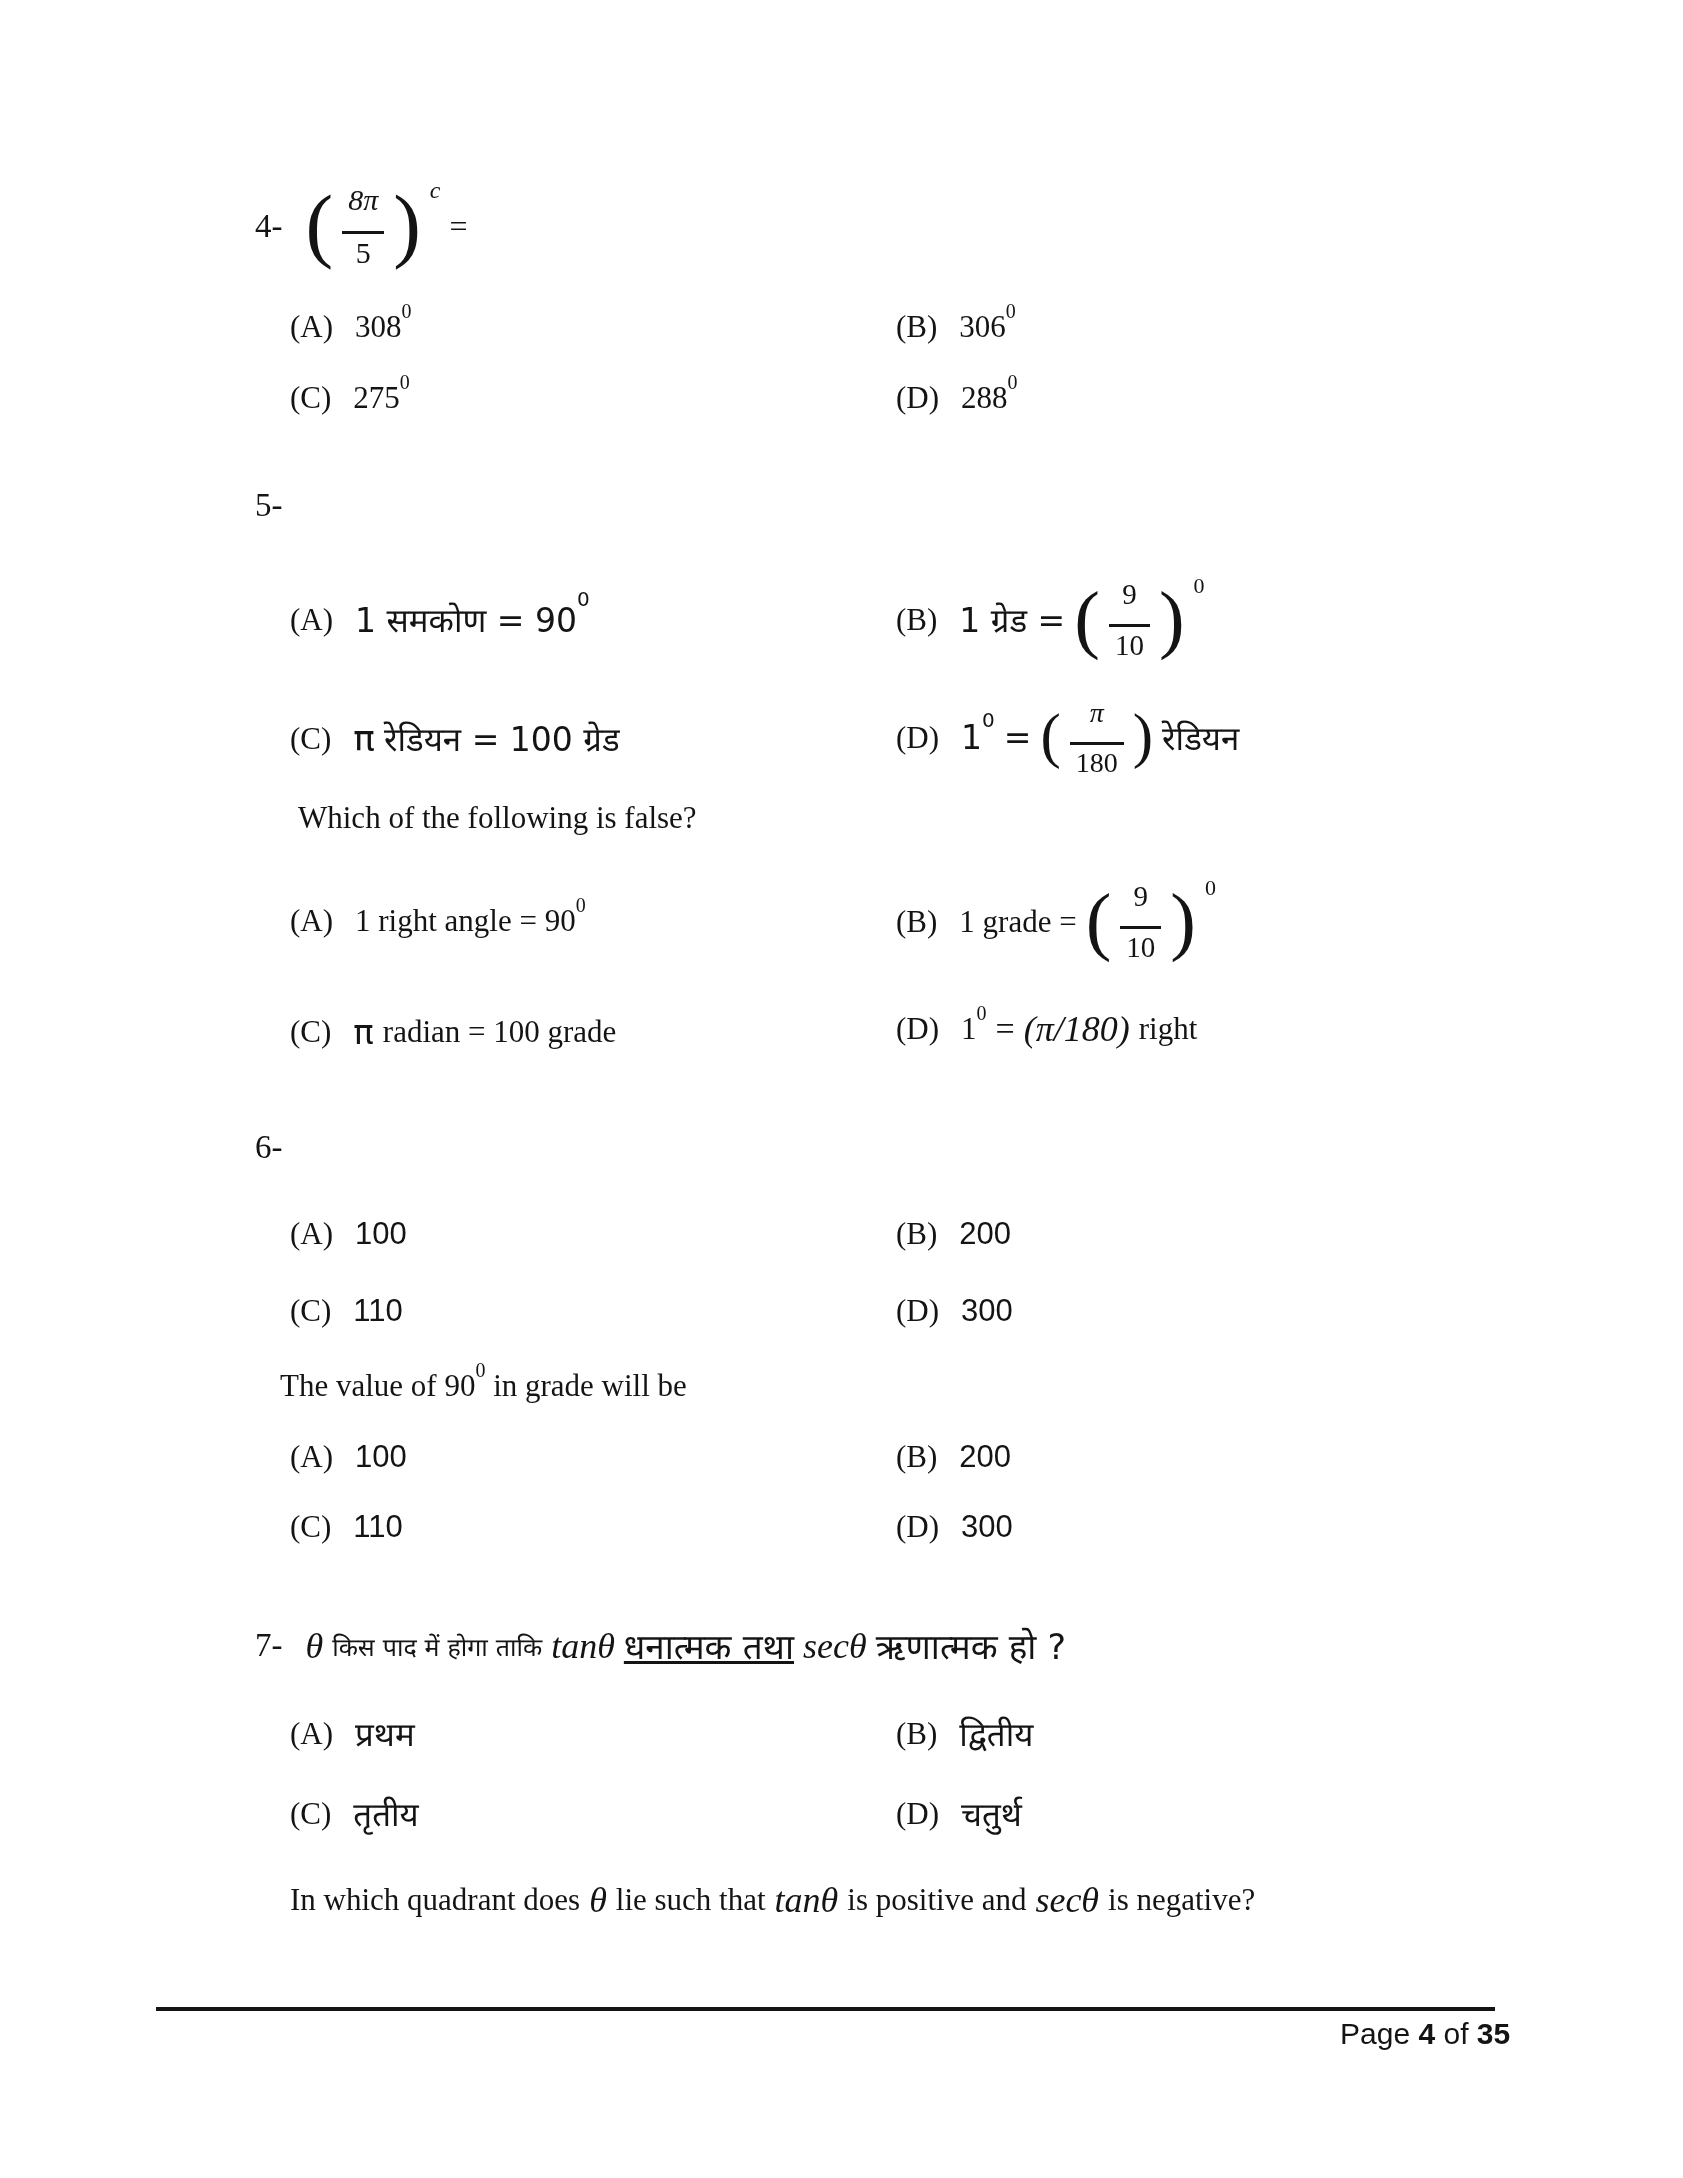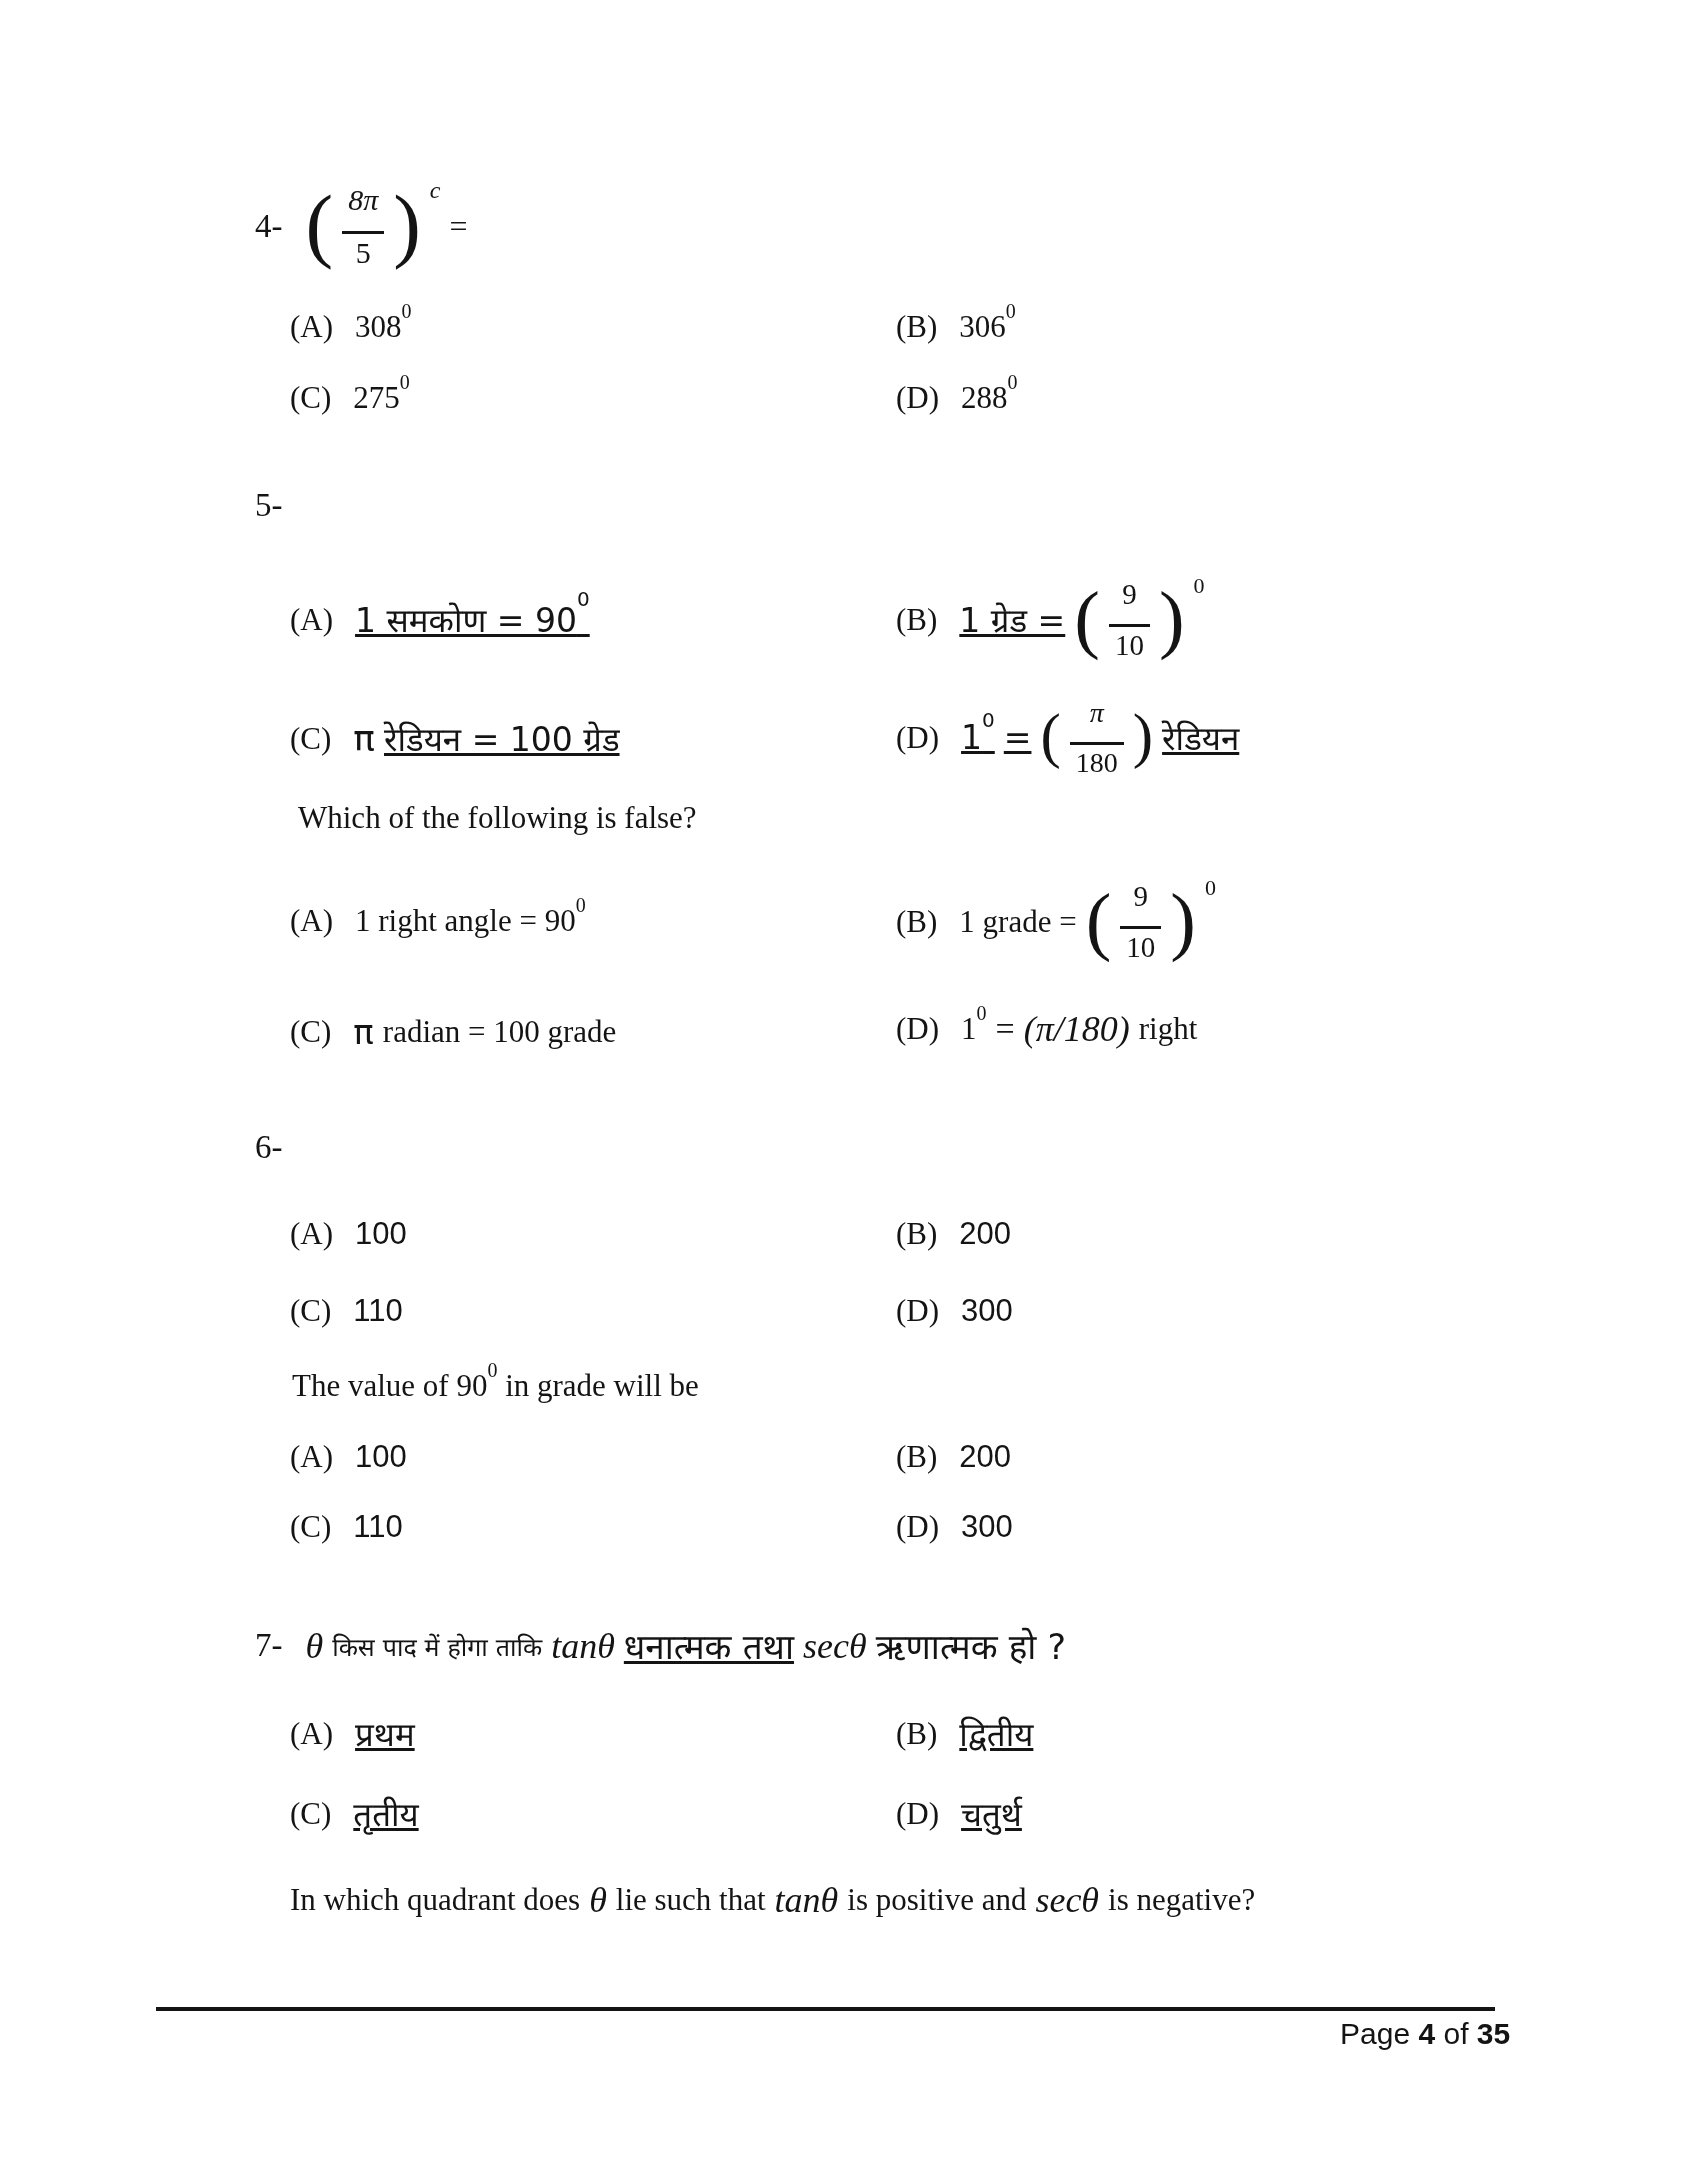--- a/index.html
+++ b/index.html
@@ -6,21 +6,21 @@
   .page{position:relative;width:1683px;height:2178px;background:#ffffff;color:#141414;
         font-family:"Liberation Serif",serif;overflow:hidden;margin:0 auto;}
   .row{position:absolute;display:flex;align-items:center;gap:9px;white-space:nowrap;}
   .serif{font-family:"Liberation Serif",serif;}
   .hindi{font-family:"DejaVu Sans","Liberation Sans",sans-serif;}
   .mathit{font-family:"Liberation Serif",serif;font-style:italic;}
   .q-num{font-size:33px;margin-right:14px;}
   .lbl{font-size:31px;margin-right:13px;}
   .opt-serif{font-size:31px;}
   .opt-sans{font-size:31px;font-family:"Liberation Sans",sans-serif;}
-  .opt-hindi{font-size:33px;text-decoration:underline;}
+  .opt-hindi{font-size:33px;}
   .stem-hindi{font-size:36px;}
   .stem-eng{font-size:31px;}
   .sup{font-size:20px;vertical-align:top;position:relative;top:-8px;line-height:1;}
   .frac{display:inline-block;text-align:center;vertical-align:middle;line-height:1.05;}
   .frac .fnum{display:block;padding:0 6px 15px;}
   .frac .fden{display:block;border-top:3px solid #141414;padding:3px 6px 0;}
   .bigp{font-size:83px;line-height:0;vertical-align:middle;font-weight:400;display:inline-block;transform:translateY(-2px);}
   .medp{font-size:61px;line-height:0;vertical-align:middle;font-weight:400;display:inline-block;transform:translateY(-2px);}
   .expo{position:relative;top:-36px;font-size:24px;}
   .psup{position:relative;top:-34px;font-size:22px;}
@@ -147,21 +147,21 @@
   </div>
   <div class="row" style="top:1293px;left:290px;">
     <span class="lbl">(C)</span>
     <span class="opt-sans">110</span>
   </div>
   <div class="row" style="top:1293px;left:896px;">
     <span class="lbl">(D)</span>
     <span class="opt-sans">300</span>
   </div>
 
-  <div class="row" style="top:1368px;left:292px;">
+  <div class="row" style="top:1368px;left:280px;">
     <span class="stem-eng serif"><span>The value of 90</span><span class="sup">0</span> <span>in grade will be</span></span>
   </div>
 
   <div class="row" style="top:1439px;left:290px;">
     <span class="lbl">(A)</span>
     <span class="opt-sans">100</span>
   </div>
   <div class="row" style="top:1439px;left:896px;">
     <span class="lbl">(B)</span>
     <span class="opt-sans">200</span>

